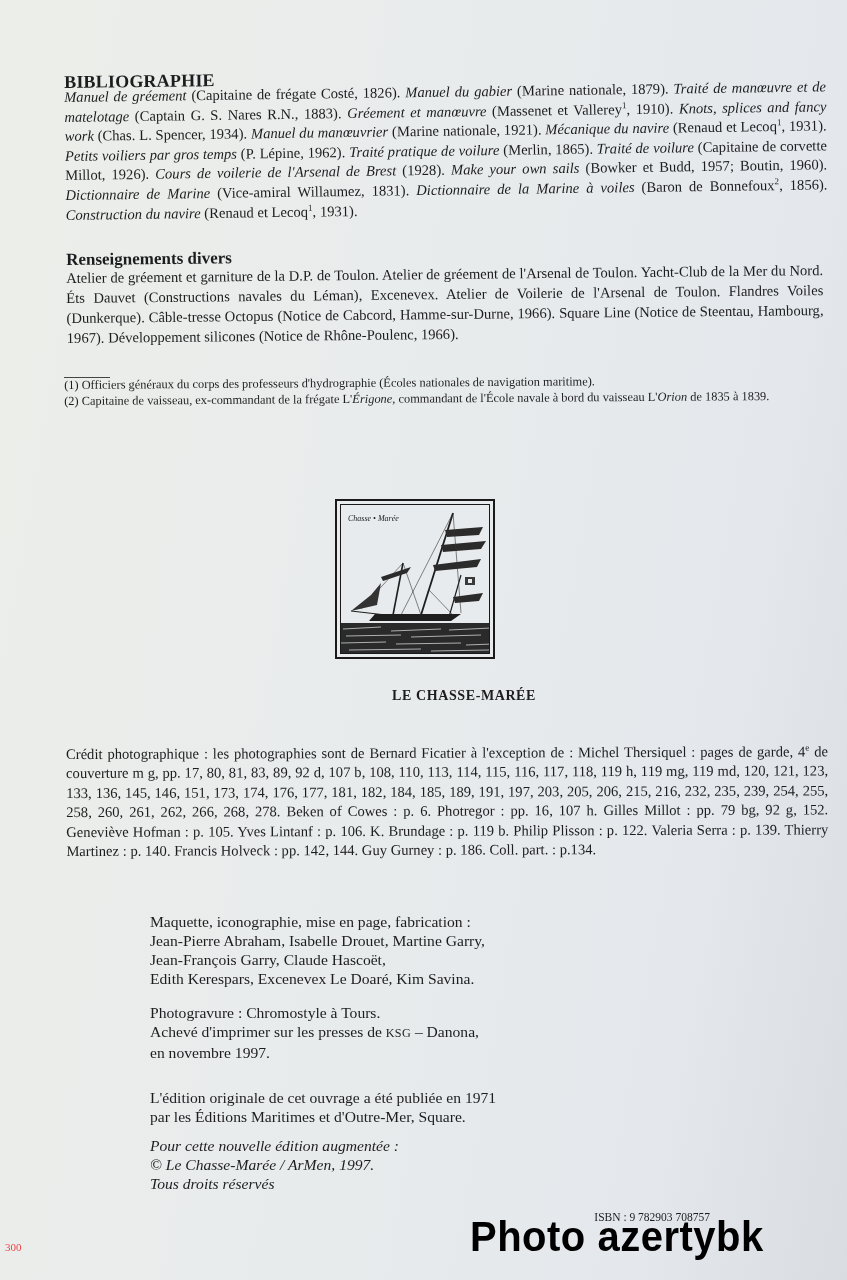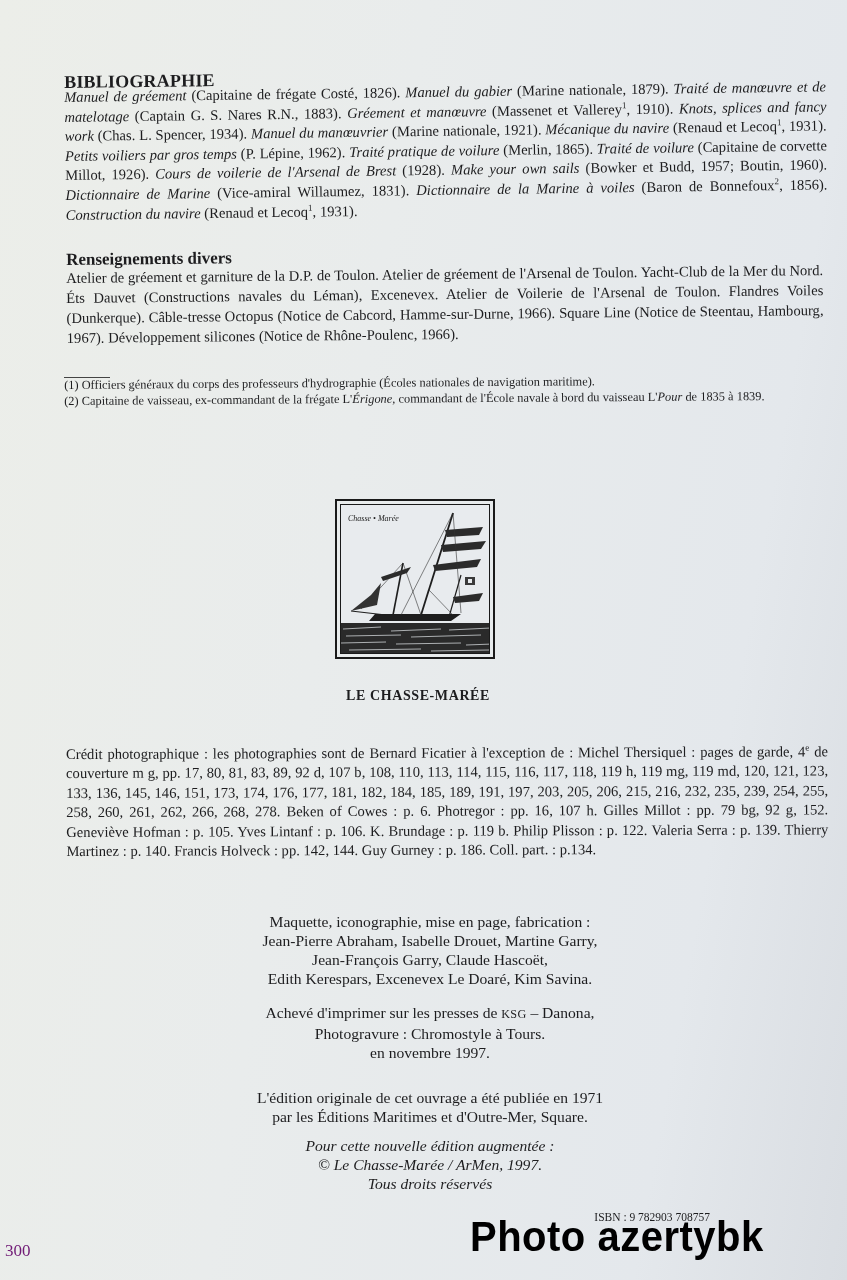--- a/index.html
+++ b/index.html
@@ -14,30 +14,30 @@
   .h-bib { left: 64px; top: 72px; font-size: 18px; font-weight: bold; letter-spacing: 0.2px; transform: rotate(-0.7deg); transform-origin: left top; }
   .bib-body { left: 64px; top: 88px; width: 762px; font-size: 14.6px; line-height: 19.6px; text-align: justify; transform: rotate(-0.8deg); transform-origin: left top; }
   .bib-body i { font-style: italic; }
   .h-rens { left: 66px; top: 250px; font-size: 17px; font-weight: bold; transform: rotate(-0.6deg); transform-origin: left top; }
   .rens-body { left: 66px; top: 268px; width: 757px; font-size: 14.6px; line-height: 20px; text-align: justify; transform: rotate(-0.6deg); transform-origin: left top; }
   .fn-rule { left: 64px; top: 377px; width: 46px; height: 1px; background: #444; }
   .footnotes { left: 64px; top: 371px; width: 770px; font-size: 12.4px; line-height: 15.5px; transform: rotate(-0.4deg); transform-origin: left top; }
   .logo-frame { left: 335px; top: 499px; width: 160px; height: 160px; border: 2px solid #1a1a1a; padding: 3px; box-sizing: border-box; }
   .logo-inner { width: 100%; height: 100%; border: 1px solid #1a1a1a; box-sizing: border-box; position: relative; background: #e8ebee; overflow: hidden; }
   .logo-text { position: absolute; left: 7px; top: 9px; font-size: 8px; font-style: italic; color: #222; }
-  .logo-caption { left: 300px; top: 688px; width: 236px; text-align: center; font-size: 14px; font-weight: bold; letter-spacing: 0.6px; }
+  .logo-caption { left: 300px; top: 688px; width: 236px; text-align: right; font-size: 14px; font-weight: bold; letter-spacing: 0.6px; }
   .credit { left: 66px; top: 745px; width: 762px; font-size: 14.6px; line-height: 19.4px; text-align: justify; transform: rotate(-0.2deg); transform-origin: left top; }
   .credit b { font-weight: normal; }
-  .center-block { left: 150px; width: 560px; text-align: center; font-size: 15.6px; line-height: 19px; }
+  .center-block { left: 150px; width: 560px; text-align: left; font-size: 15.6px; line-height: 19px; }
   .maquette { top: 912px; }
   .photogravure { top: 1003px; }
   .edition { top: 1088px; }
   .nouvelle { top: 1136px; font-style: italic; }
   .isbn { left: 150px; top: 1199px; width: 560px; text-align: right; font-size: 11.5px; margin-top: 12px; }
-  .pagenum { left: 5px; top: 1241px; font-size: 17px; color: #701a75; }
+  .pagenum { left: 5px; top: 1241px; font-size: 11px; color: #ef4444; }
   .watermark { left: 470px; top: 1214px; font-family: "Liberation Sans", "DejaVu Sans", sans-serif; font-weight: bold; font-size: 40px; color: #000; letter-spacing: 0.5px; transform: scaleY(1.05); }
   sup { font-size: 0.62em; line-height: 0; }
   .sc { font-size: 0.78em; letter-spacing: 0.3px; }
 </style>
 </head>
 <body>
 
 <div class="page">
 
   <div class="block h-bib">BIBLIOGRAPHIE</div>
@@ -46,21 +46,21 @@
     <i>Manuel de gréement</i><span> (Capitaine de frégate Costé, 1826). </span><i>Manuel du gabier</i><span> (Marine nationale, 1879). </span><i>Traité de manœuvre et de matelotage</i><span> (Captain G. S. Nares R.N., 1883). </span><i>Gréement et manœuvre</i><span> (Massenet et Vallerey</span><sup>1</sup><span>, 1910). </span><i>Knots, splices and fancy work</i><span> (Chas. L. Spencer, 1934). </span><i>Manuel du manœuvrier</i><span> (Marine nationale, 1921). </span><i>Mécanique du navire</i><span> (Renaud et Lecoq</span><sup>1</sup><span>, 1931). </span><i>Petits voiliers par gros temps</i><span> (P. Lépine, 1962). </span><i>Traité pratique de voilure</i><span> (Merlin, 1865). </span><i>Traité de voilure</i><span> (Capitaine de corvette Millot, 1926). </span><i>Cours de voilerie de l'Arsenal de Brest</i><span> (1928). </span><i>Make your own sails</i><span> (Bowker et Budd, 1957; Boutin, 1960). </span><i>Dictionnaire de Marine</i><span> (Vice-amiral Willaumez, 1831). </span><i>Dictionnaire de la Marine à voiles</i><span> (Baron de Bonnefoux</span><sup>2</sup><span>, 1856). </span><i>Construction du navire</i><span> (Renaud et Lecoq</span><sup>1</sup><span>, 1931).</span>
   </div>
 
   <div class="block h-rens">Renseignements divers</div>
   <div class="block rens-body">Atelier de gréement et garniture de la D.P. de Toulon. Atelier de gréement de l'Arsenal de Toulon. Yacht-Club de la Mer du Nord. Éts Dauvet (Constructions navales du Léman), Excenevex. Atelier de Voilerie de l'Arsenal de Toulon. Flandres Voiles (Dunkerque). Câble-tresse Octopus (Notice de Cabcord, Hamme-sur-Durne, 1966). Square Line (Notice de Steentau, Hambourg, 1967). Développement silicones (Notice de Rhône-Poulenc, 1966).</div>
 
   <div class="block fn-rule"></div>
   <div class="block footnotes">
     <div style="height:7px"></div>
     <div>(1) Officiers généraux du corps des professeurs d'hydrographie (Écoles nationales de navigation maritime).</div>
-    <div><span>(2) Capitaine de vaisseau, ex-commandant de la frégate L'</span><i>Érigone</i><span>, commandant de l'École navale à bord du vaisseau L'</span><i>Pour</i><span> de 1835 à 1839.</span></div>
+    <div><span>(2) Capitaine de vaisseau, ex-commandant de la frégate L'</span><i>Érigone</i><span>, commandant de l'École navale à bord du vaisseau L'</span><i>Orion</i><span> de 1835 à 1839.</span></div>
   </div>
 
   <div class="block logo-frame">
     <div class="logo-inner">
       <span class="logo-text">Chasse • Marée</span>
       <svg width="152" height="152" viewBox="0 0 152 152" style="position:absolute;left:0;top:0">
 
         <rect x="0" y="118" width="152" height="34" fill="#2a2a2a"></rect>
         <g stroke="#d8dcdf" stroke-width="1" opacity="0.75">
           <line x1="2" y1="124" x2="40" y2="122"></line>
@@ -109,22 +109,22 @@
   </div>
 
   <div class="block center-block maquette">
     <div>Maquette, iconographie, mise en page, fabrication :</div>
     <div>Jean-Pierre Abraham, Isabelle Drouet, Martine Garry,</div>
     <div>Jean-François Garry, Claude Hascoët,</div>
     <div>Edith Kerespars, Excenevex Le Doaré, Kim Savina.</div>
   </div>
 
   <div class="block center-block photogravure">
+    <div>Photogravure : Chromostyle à Tours.</div>
     <div><span>Achevé d'imprimer sur les presses de </span><span class="sc">KSG</span><span> – Danona,</span></div>
-    <div>Photogravure : Chromostyle à Tours.</div>
     <div>en novembre 1997.</div>
   </div>
 
   <div class="block center-block edition">
     <div>L'édition originale de cet ouvrage a été publiée en 1971</div>
     <div>par les Éditions Maritimes et d'Outre-Mer, Square.</div>
   </div>
 
   <div class="block center-block nouvelle">
     <div>Pour cette nouvelle édition augmentée :</div>

